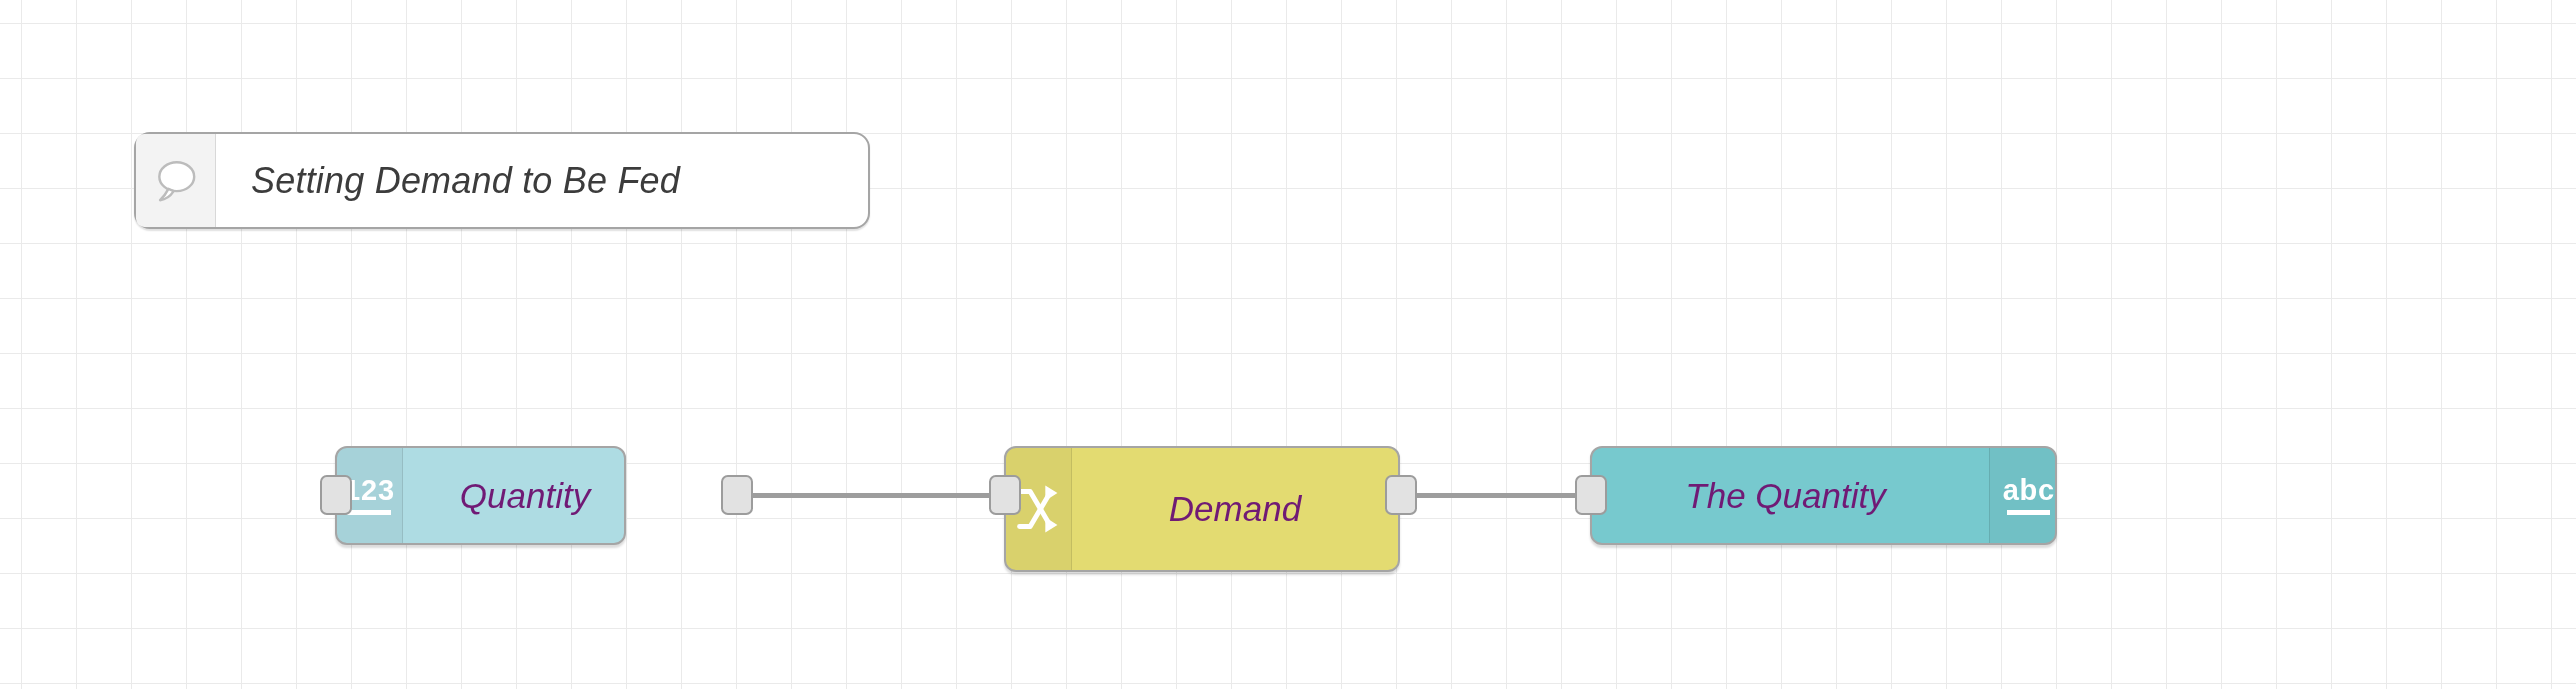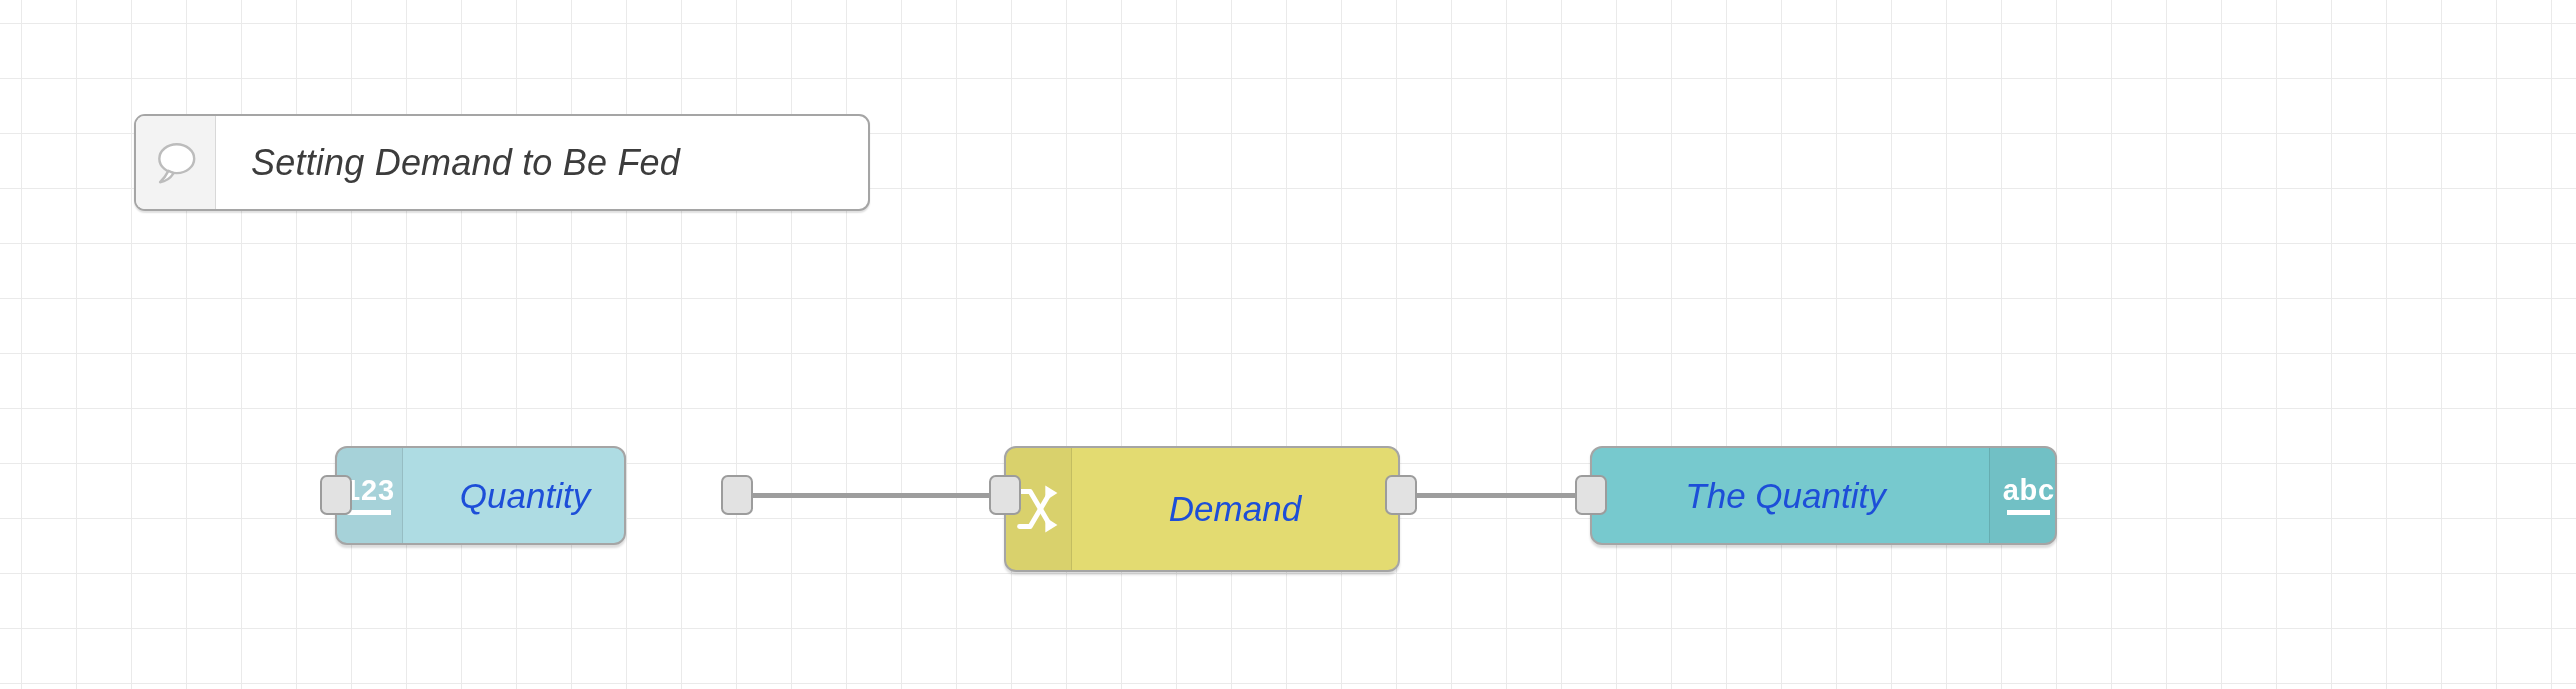--- a/index.html
+++ b/index.html
@@ -23,27 +23,27 @@
       linear-gradient(to right, #eaeaea 0.8px, transparent 0.8px),
       linear-gradient(to bottom, #eaeaea 0.8px, transparent 0.8px);
     background-size: 55px 55px;
     background-position: 21px 23px;
   }
 
   
   .comment-node {
     position: absolute;
     left: 134px;
-    top: 114px;
+    top: 132px;
     width: 736px;
     height: 97px;
     box-sizing: border-box;
     background: #ffffff;
     border: 2.3px solid #a5a5a5;
-    border-radius: 11px;
+    border-radius: 16px;
     display: flex;
     align-items: stretch;
     box-shadow: 0 1.5px 1.5px rgba(0,0,0,0.12);
   }
   .comment-icon-tray {
     width: 79px;
     flex: 0 0 79px;
     background: #f3f3f3;
     border-right: 1.5px solid #d8d8d8;
     border-radius: 8.4px 0 0 8.4px;
@@ -83,21 +83,21 @@
   }
   .node .icon-tray.left  { border-radius: 10px 0 0 10px; border-right: 1.5px solid rgba(0,0,0,0.10); }
   .node .icon-tray.right { border-radius: 0 10px 10px 0; border-left:  1.5px solid rgba(0,0,0,0.10); justify-content: flex-end; }
   .node .node-label {
     flex: 1 1 auto;
     display: flex;
     align-items: center;
     justify-content: center;
     font-style: italic;
     font-size: 35px;
-    color: #1d4ed8;
+    color: #701a75;
     white-space: nowrap;
     padding: 0 7.6px;
   }
 
   
   .node.n-light { background: #AEDCE3; gap: 23px; }
   .node.n-yellow { background: #E3DB71; }
   .node.n-teal  { background: #77C9CE; gap: 10px; }
 
   

